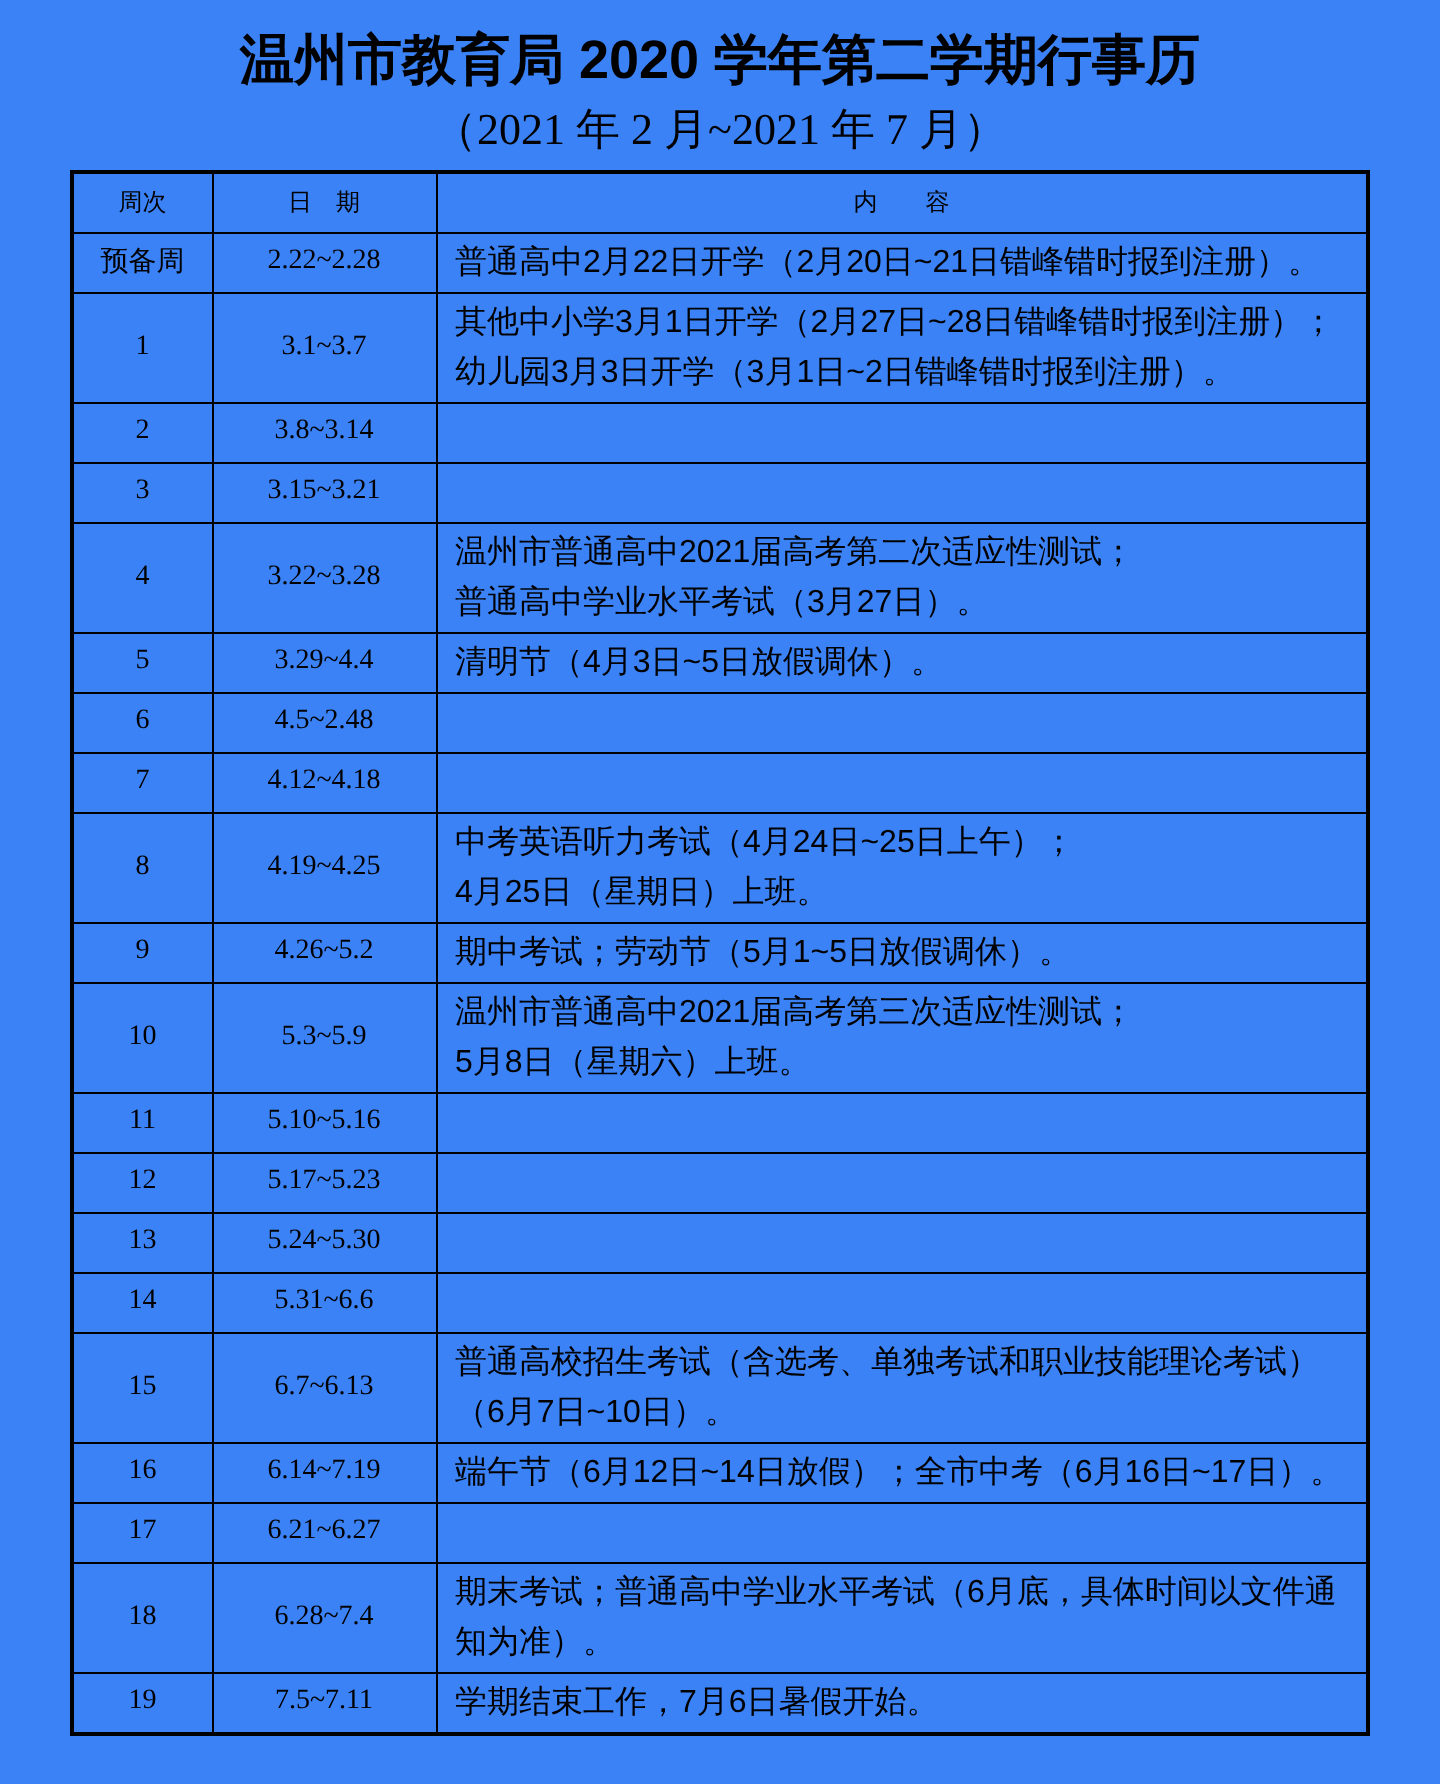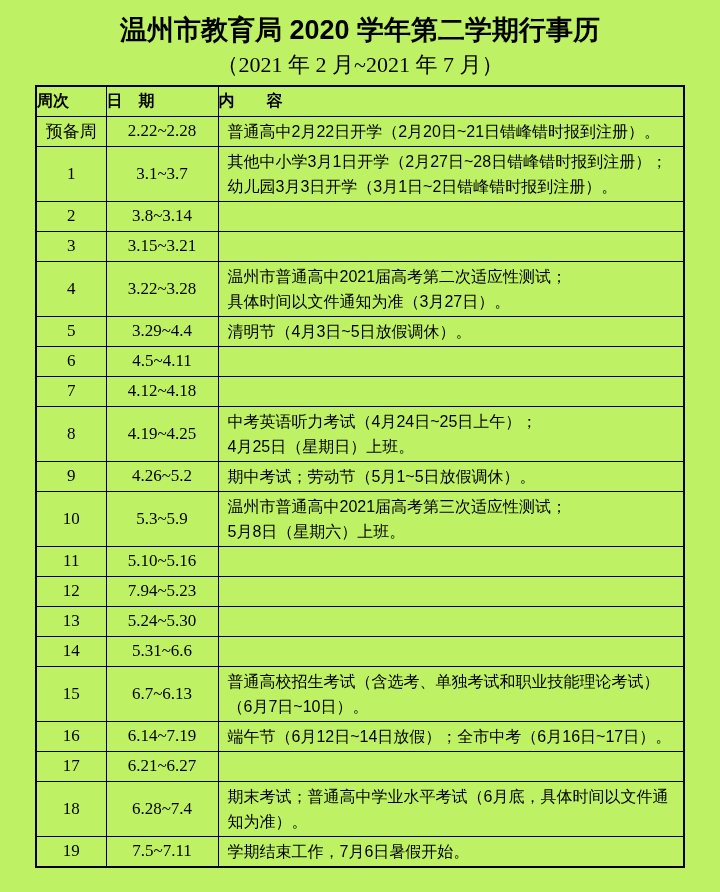--- a/index.html
+++ b/index.html
@@ -8,21 +8,21 @@
     width: 720px;
     height: 892px;
     background: #ffffff;
     color: #000000;
     font-family: "Liberation Sans", sans-serif;
     overflow: hidden;
   }
   .page {
     width: 720px;
     height: 892px;
-    background: #bef264;
+    background: #3b82f6;
   }
   .title {
     padding-top: 13px;
     text-align: center;
     font-size: 27px;
     font-weight: 700;
     line-height: 34px;
     font-family: "Liberation Sans", sans-serif;
   }
   .subtitle {
@@ -40,32 +40,32 @@
     border: 2px solid #000000;
   }
   .calendar col.c-week { width: 70px; }
   .calendar col.c-date { width: 112px; }
   .calendar col.c-content { width: 466px; }
   .calendar th, .calendar td {
     border: 1px solid #000000;
     padding: 0;
   }
   .calendar th {
-    font-size: 16px;
-    font-weight: 700;
+    font-size: 12px;
+    font-weight: 400;
     height: 30px;
-    text-align: left;
+    text-align: center;
     vertical-align: middle;
     font-family: "Liberation Sans", sans-serif;
   }
   td.week, td.date {
     text-align: center;
     vertical-align: middle;
     font-family: "Liberation Serif", serif;
-    font-size: 17px;
+    font-size: 14px;
   }
   td.content {
     vertical-align: middle;
     padding: 2px 6px 2px 9px;
     font-size: 16px;
     line-height: 25px;
     white-space: pre-line;
     font-family: "Liberation Sans", sans-serif;
   }
   tr.h1 { height: 30px; }
@@ -111,30 +111,30 @@
       </tr>
       <tr class="h1">
         <td class="week">3</td>
         <td class="date">3.15~3.21</td>
         <td class="content"></td>
       </tr>
       <tr class="h2">
         <td class="week">4</td>
         <td class="date">3.22~3.28</td>
         <td class="content">温州市普通高中2021届高考第二次适应性测试；
-具体时间以文件通知为准（3月27日）。</td>
+普通高中学业水平考试（3月27日）。</td>
       </tr>
       <tr class="h1">
         <td class="week">5</td>
         <td class="date">3.29~4.4</td>
         <td class="content">清明节（4月3日~5日放假调休）。</td>
       </tr>
       <tr class="h1">
         <td class="week">6</td>
-        <td class="date">4.5~4.11</td>
+        <td class="date">4.5~2.48</td>
         <td class="content"></td>
       </tr>
       <tr class="h1">
         <td class="week">7</td>
         <td class="date">4.12~4.18</td>
         <td class="content"></td>
       </tr>
       <tr class="h2">
         <td class="week">8</td>
         <td class="date">4.19~4.25</td>
@@ -152,21 +152,21 @@
         <td class="content">温州市普通高中2021届高考第三次适应性测试；
 5月8日（星期六）上班。</td>
       </tr>
       <tr class="h1">
         <td class="week">11</td>
         <td class="date">5.10~5.16</td>
         <td class="content"></td>
       </tr>
       <tr class="h1">
         <td class="week">12</td>
-        <td class="date">7.94~5.23</td>
+        <td class="date">5.17~5.23</td>
         <td class="content"></td>
       </tr>
       <tr class="h1">
         <td class="week">13</td>
         <td class="date">5.24~5.30</td>
         <td class="content"></td>
       </tr>
       <tr class="h1">
         <td class="week">14</td>
         <td class="date">5.31~6.6</td>

